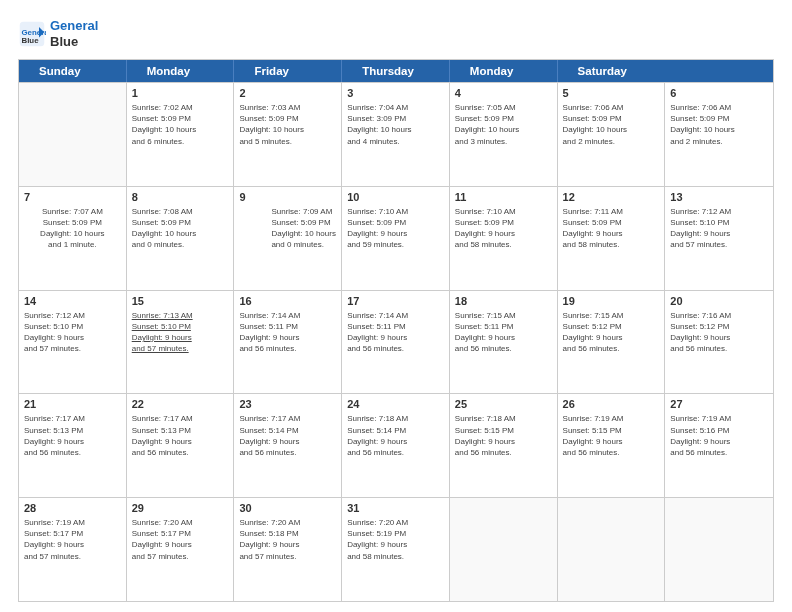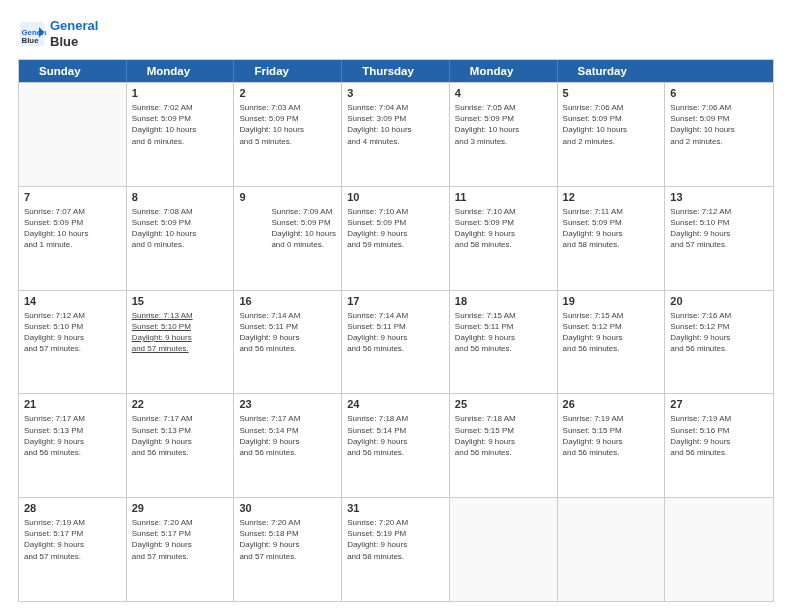--- a/index.html
+++ b/index.html
@@ -184,21 +184,21 @@
             <span class="day-num">6</span>
             <div class="day-info" style="white-space: pre-line;">Sunrise: 7:06 AM
 Sunset: 5:09 PM
 Daylight: 10 hours
 and 2 minutes.</div>
           </div>
         </div>
         <div class="cal-row">
           <div class="cal-cell">
             <span class="day-num">7</span>
-            <div class="day-info" style="white-space: pre-line;">Sunrise: 7:07 AM
+            <div class="day-info" style="white-space: pre-line; text-align: center;">Sunrise: 7:07 AM
 Sunset: 5:09 PM
 Daylight: 10 hours
 and 1 minute.</div>
           </div>
           <div class="cal-cell">
             <span class="day-num">8</span>
             <div class="day-info" style="white-space: pre-line;">Sunrise: 7:08 AM
 Sunset: 5:09 PM
 Daylight: 10 hours
 and 0 minutes.</div>

